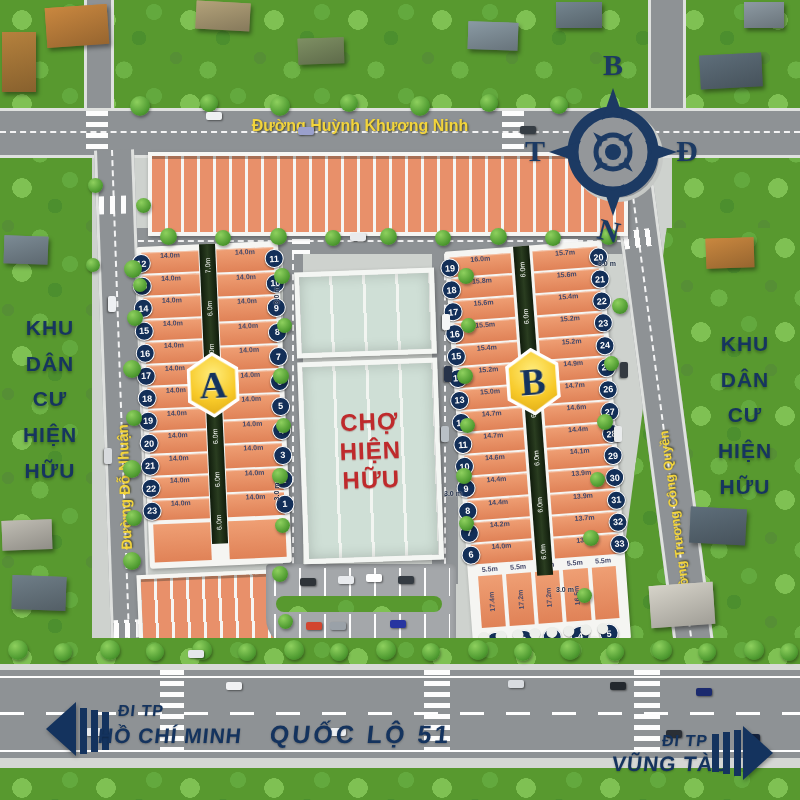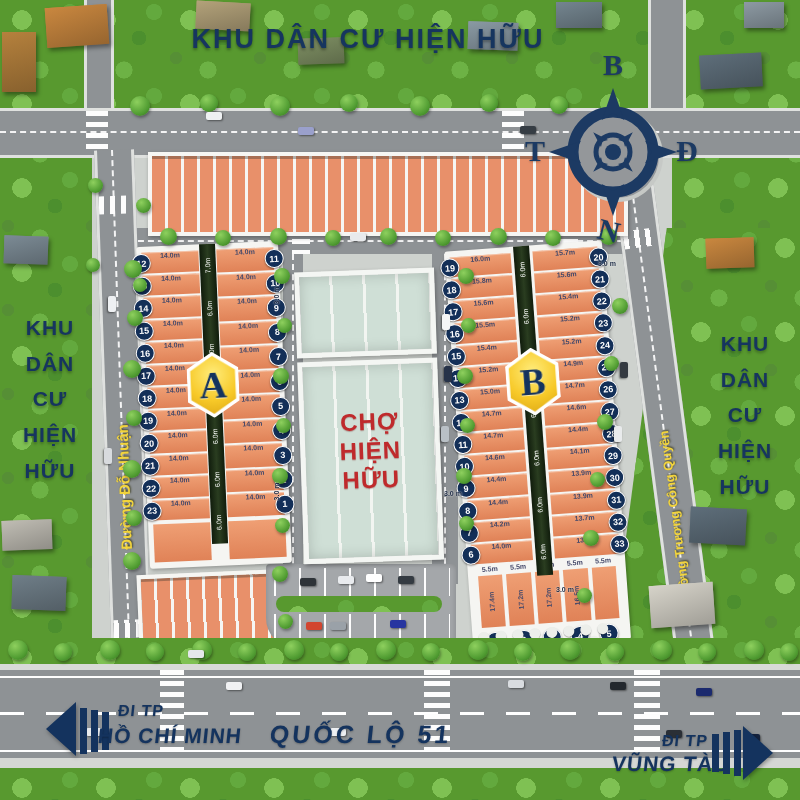--- a/index.html
+++ b/index.html
@@ -74,20 +74,21 @@
   <div class="abs foliage" style="left:595px;top:228px;width:205px;height:420px;clip-path:polygon(35% 0,100% 0,100% 100%,8% 100%);"></div>
 
   <div class="abs road v" style="left:84px;top:0;width:24px;height:110px;"></div>
   <div class="abs road v" style="left:648px;top:0;width:32px;height:110px;"></div>
 
   <div class="abs road h" style="left:0;top:108px;width:800px;height:44px;">
     <div class="dash-h" style="top:20px;"></div>
     <div class="zebra-v" style="left:86px;top:0;width:22px;height:38px;"></div>
     <div class="zebra-v" style="left:502px;top:0;width:22px;height:38px;"></div>
   </div>
+  <div class="street-label" style="left:220px;top:117px;width:280px;text-align:center;font-size:16px;z-index:6;">Đường Huỳnh Khương Ninh</div>
 
   <div class="abs road" style="left:108px;top:228px;width:545px;height:26px;">
     <div class="dash-h" style="top:12px;border-top-style:dashed;"></div>
     <div class="zebra-v" style="left:184px;top:0;width:18px;height:26px;"></div>
     <div class="zebra-v" style="left:452px;top:0;width:18px;height:26px;"></div>
   </div>
 
   <div class="abs road" style="left:283px;top:254px;width:20px;height:390px;">
       <div class="dash-v" style="left:9px;"></div>
     </div>
@@ -101,21 +102,20 @@
     <div class="zebra-h" style="left:0;top:470px;width:28px;height:18px;"></div>
     <div class="street-label vtext" style="left:7px;top:160px;height:240px;font-size:15px;">Đường Đỗ Nhuận</div>
   </div>
 
   <div class="abs road v" style="left:610px;top:158px;width:34px;height:512px;transform:rotate(-7.5deg);transform-origin:50% 0;">
     <div class="dash-v" style="left:14px;"></div>
     <div class="zebra-h" style="left:0;top:72px;width:28px;height:18px;"></div>
     <div class="street-label vtext" style="left:7px;top:150px;height:300px;font-size:13px;">Đường Trương Công Quyền</div>
   </div>
 
-  <div class="big-title" style="left:168px;top:24px;width:400px;z-index:6;">KHU DÂN CƯ HIỆN HỮU</div>
 
   <div class="shopstrip" style="left:148px;top:152px;width:472px;height:76px;"></div>
 
   <div class="roundabout" style="left:571px;top:110px;width:84px;height:84px;"></div>
   <div class="abs" style="left:549px;top:88px;width:128px;height:128px;z-index:8;">
     <svg width="128" height="128" viewBox="0 0 128 128">
       <circle cx="64" cy="64" r="40" fill="none" stroke="#1c3a63" stroke-width="11"></circle>
       <path d="M64 0 L75 32 L64 25 L53 32 Z" fill="#1c3a63"></path>
       <path d="M64 0 L75 32 L64 25 L53 32 Z" fill="#1c3a63" transform="rotate(90 64 64)"></path>
       <path d="M64 0 L75 32 L64 25 L53 32 Z" fill="#1c3a63" transform="rotate(180 64 64)"></path>

